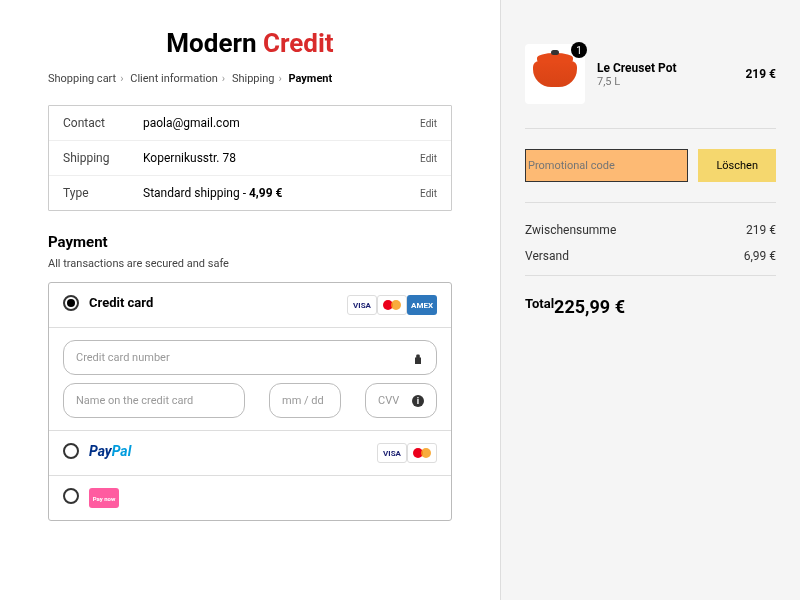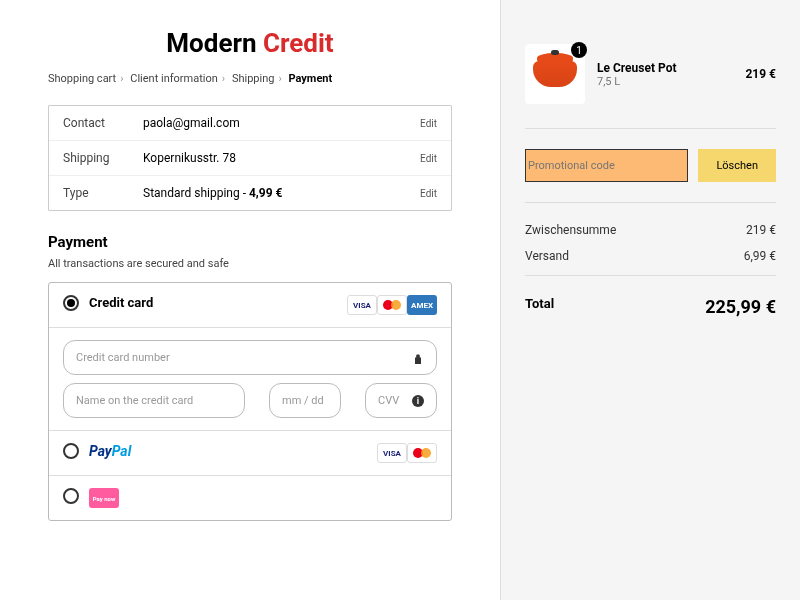--- a/index.html
+++ b/index.html
@@ -55,21 +55,21 @@
 .badge{position:absolute;top:-2px;right:-2px;width:16px;height:16px;background:#000;color:#fff;border-radius:50%;font-size:10px;display:flex;align-items:center;justify-content:center}
 .item-info{flex:1}
 .item-name{font-size:12px;font-weight:700}
 .item-sub{font-size:11px;color:#777}
 .item-price{font-size:12px;font-weight:700}
 .hr{height:1px;background:#ddd;margin-bottom:20px}
 .promo-row{display:flex;gap:10px;margin-bottom:20px}
 .promo-input{flex:1;border:1.5px solid #333;padding:2px;font-size:11px;background:#fdba74}
 .promo-btn{background:#f5d76e;border:none;padding:10px 18px;font-size:11px;cursor:pointer}
 .summary-row{display:flex;justify-content:space-between;font-size:12px;margin-bottom:12px;color:#333}
-.total-row{display:flex;justify-content:space-between;}
+.total-row{display:flex;}
 .total-label{font-size:13px;font-weight:700}
 .total-val{font-size:18px;font-weight:700}
 </style>
 </head>
 <body>
 
 <div class="left">
   <div class="brand">
     <span>Modern</span>
     <span class="brand-word2">Credit</span>

